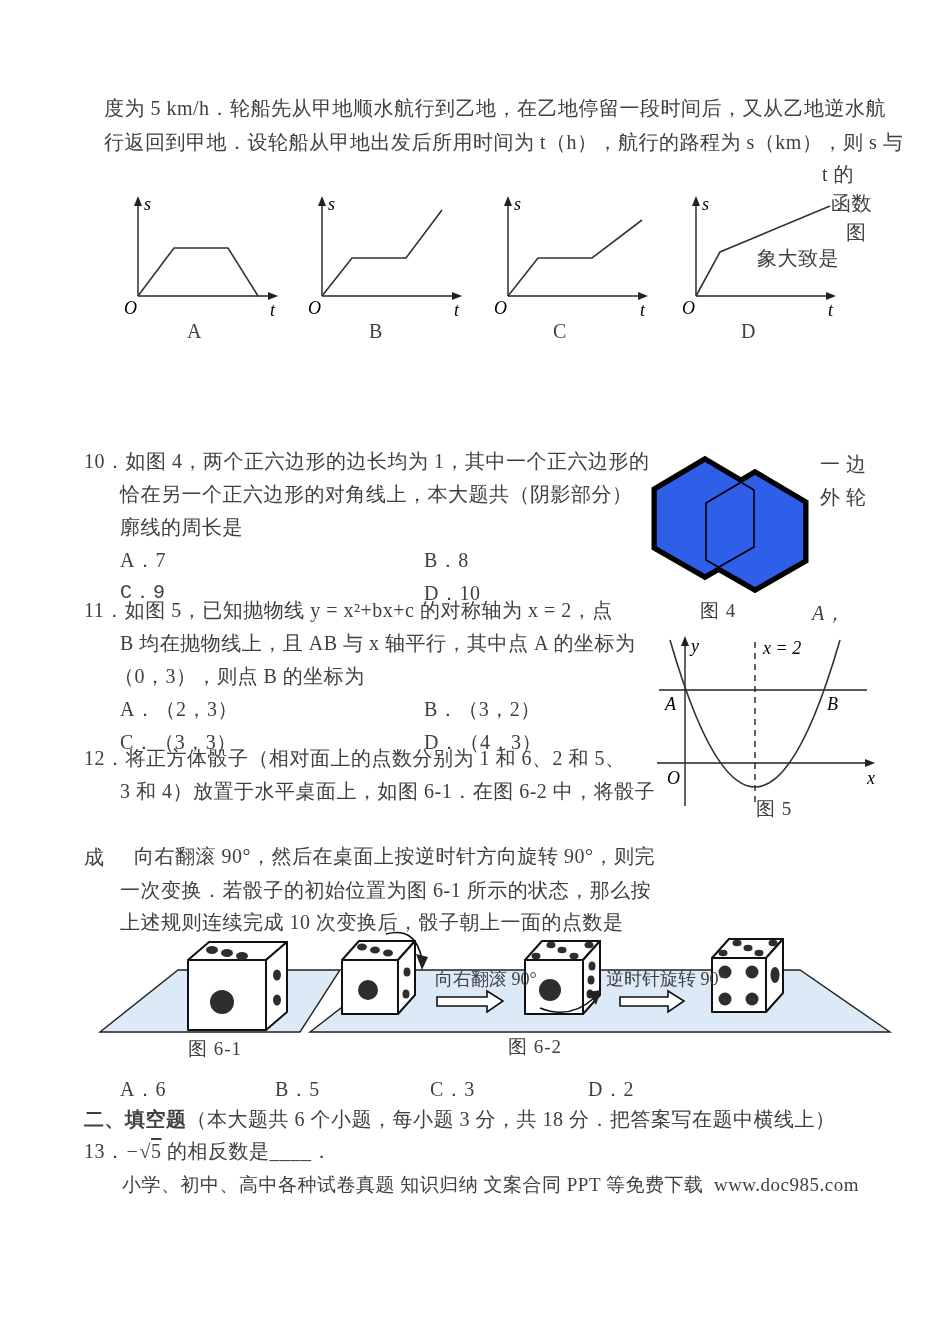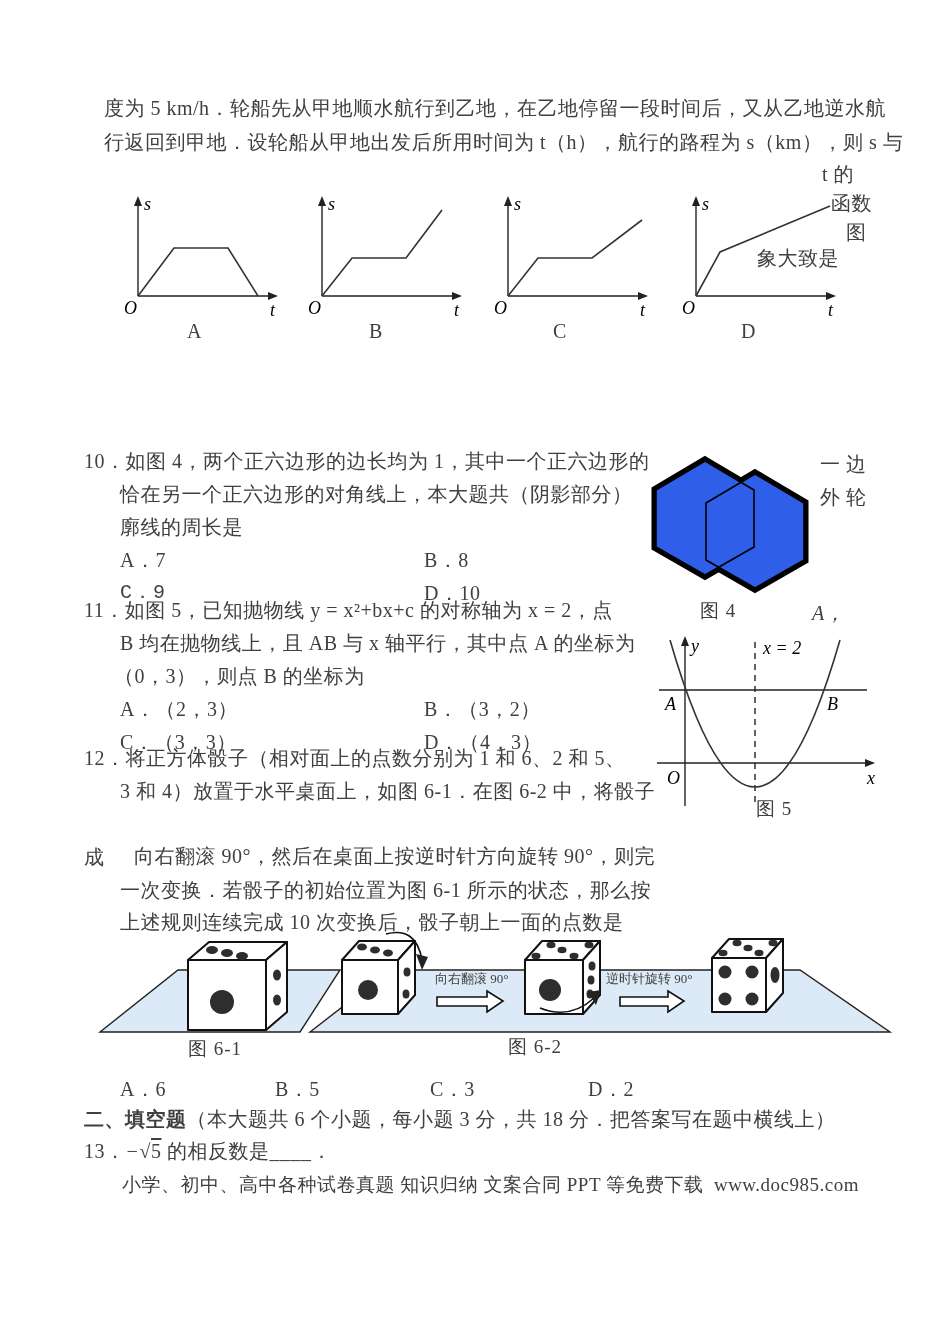--- a/index.html
+++ b/index.html
@@ -1,21 +1,21 @@
 <!DOCTYPE html>
 <html><head>
 <meta charset="utf-8">
 <style>
   html,body{margin:0;padding:0;background:#fff;}
   .page{position:relative;width:950px;height:1342px;background:#ffffff;overflow:hidden;
         font-family:"Liberation Serif", serif;color:#404040;}
   .ln{position:absolute;white-space:nowrap;font-size:20px;line-height:26px;letter-spacing:0.5px;}
   .sm{font-size:19px;}
   .cap{font-size:19px;letter-spacing:1px;}
-  .lbl{font-size:13px;letter-spacing:0;}
+  .lbl{font-size:18px;letter-spacing:0;}
   .it{font-style:italic;}
   .bold{font-weight:bold;}
   .abs-svg{position:absolute;}
   .ax{font-family:"Liberation Serif",serif;font-style:italic;font-size:18px;fill:#000;}
   .axs{font-family:"Liberation Serif",serif;font-size:18px;fill:#000;}
   .axis{stroke:#222;stroke-width:1.4;fill:none;}
   .curveln{stroke:#333;stroke-width:1.6;fill:none;}
   .arrhead{fill:#222;stroke:none;}
   .hx-thick{fill:none;stroke:#000;stroke-width:9;}
   .hx-thin{fill:none;stroke:#000;stroke-width:1.6;}

